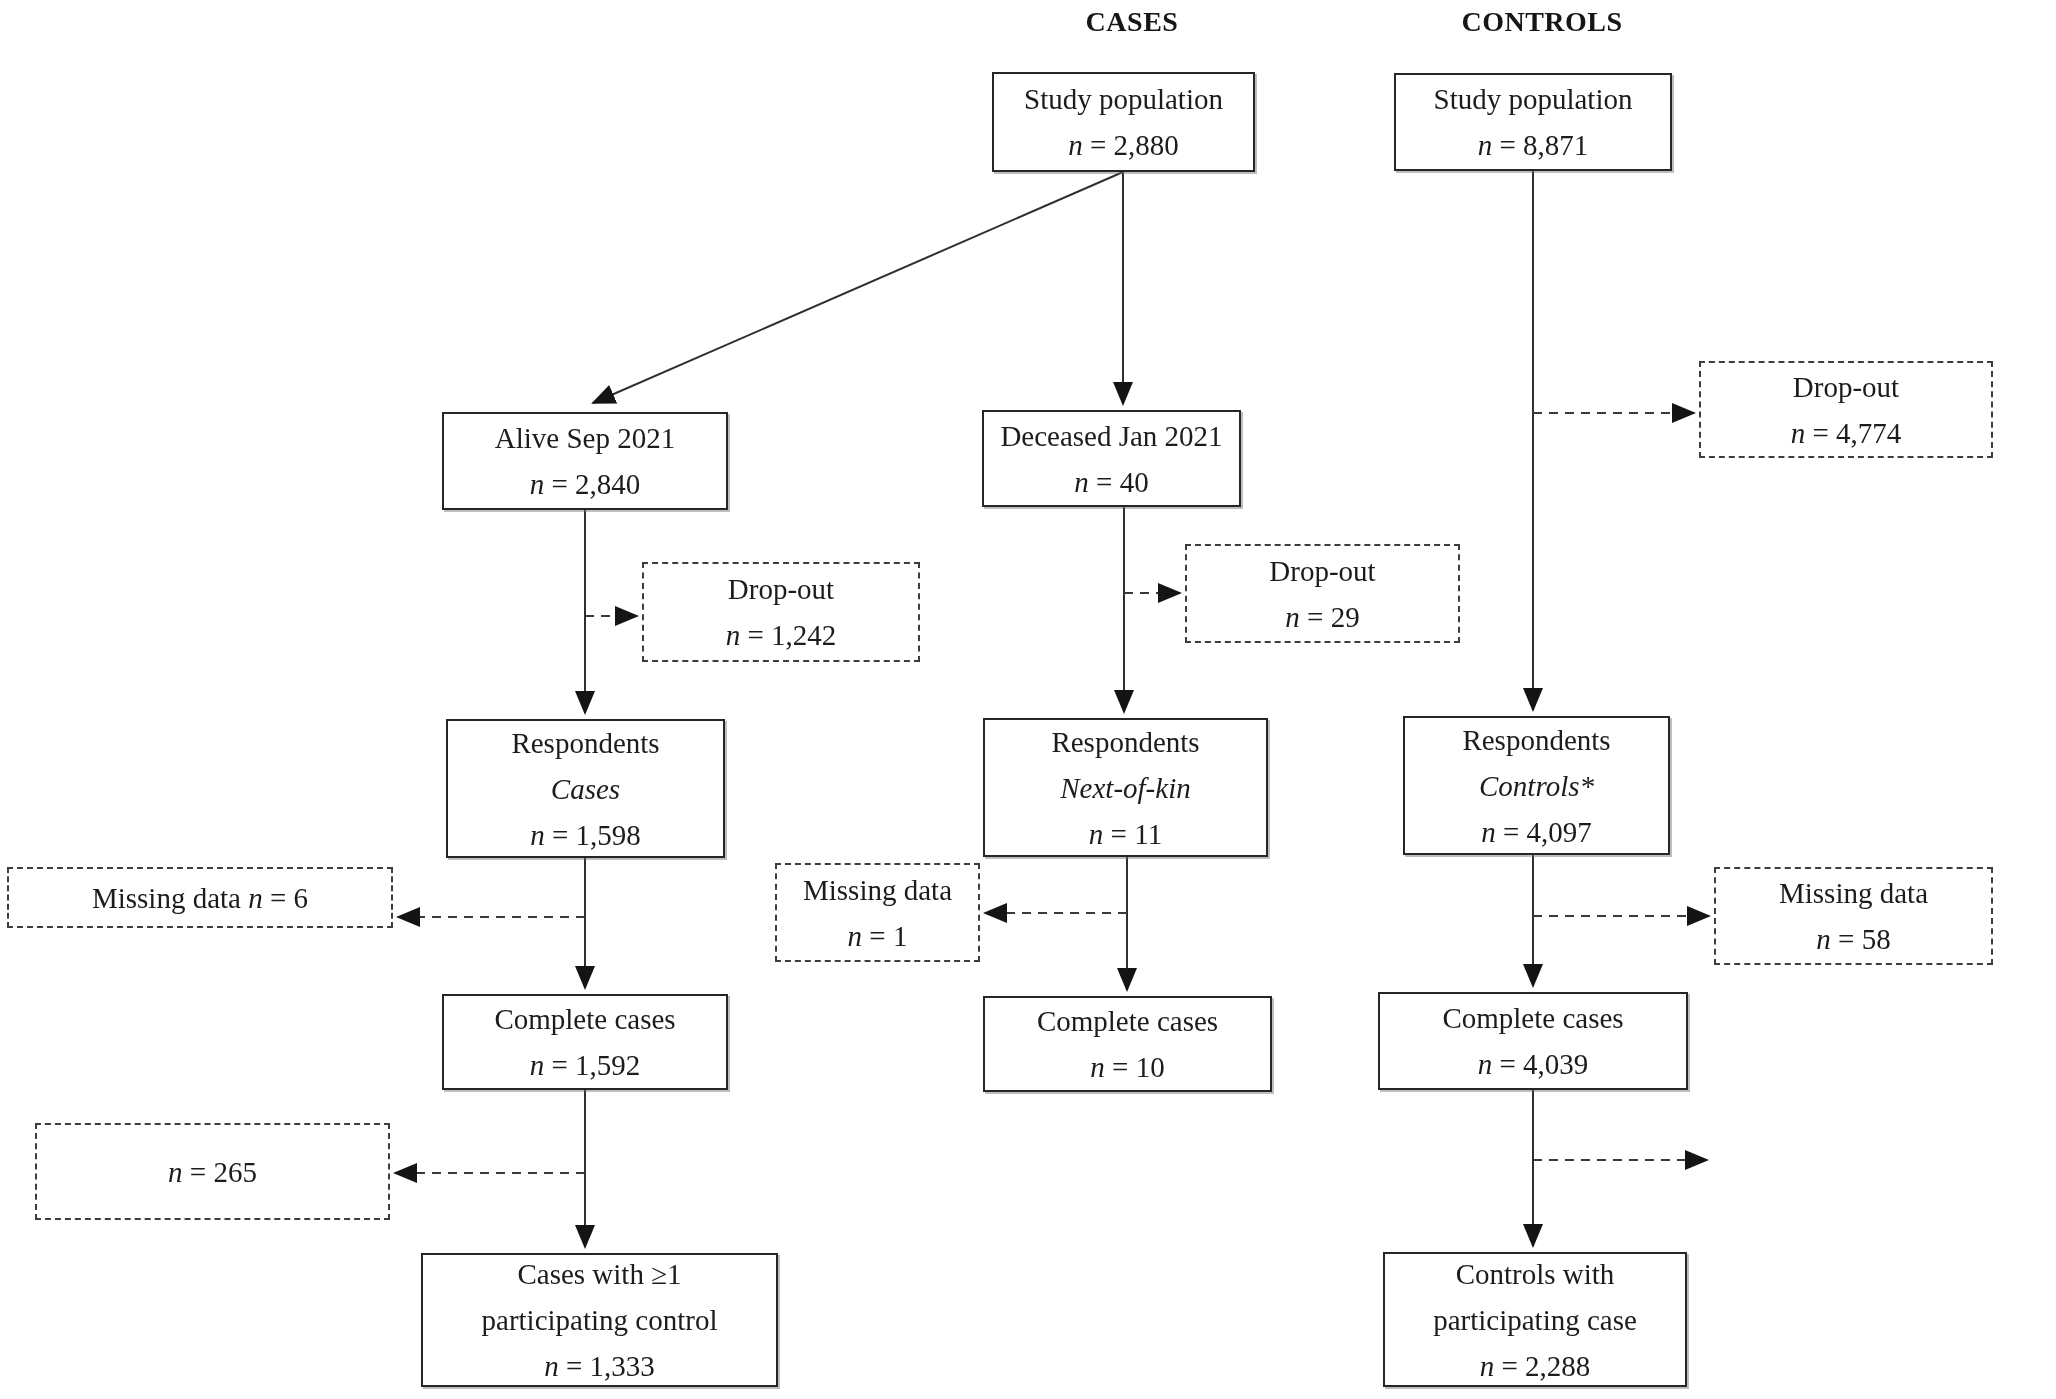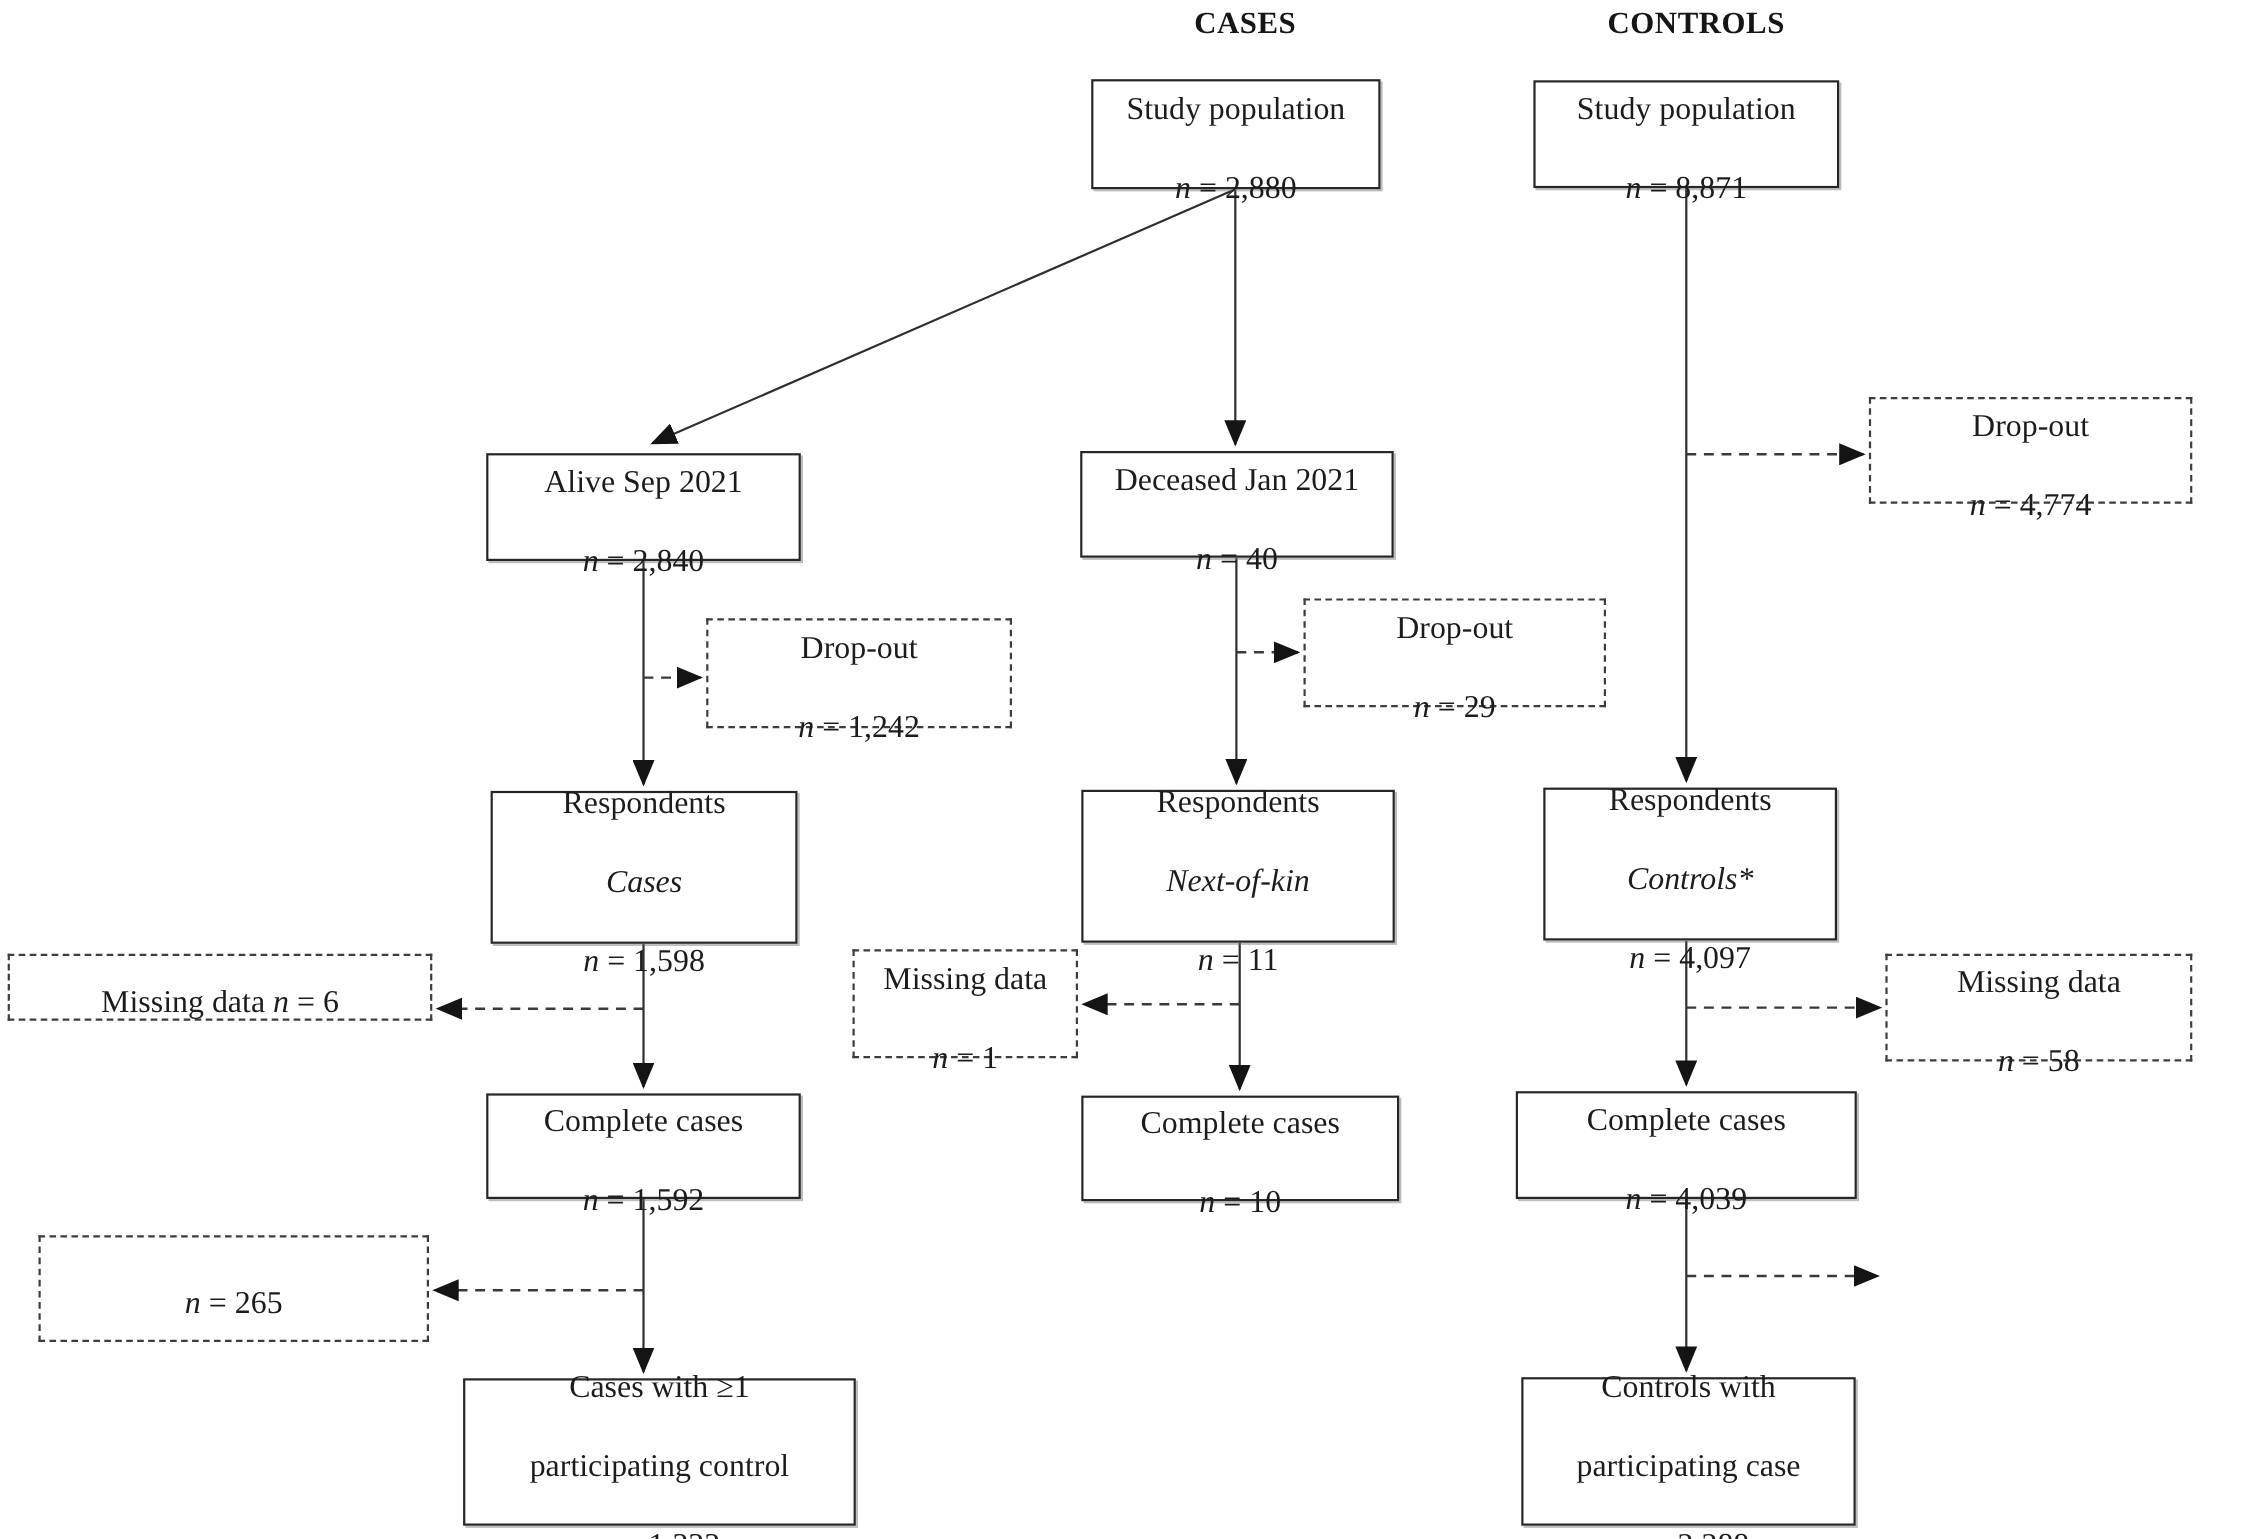--- a/index.html
+++ b/index.html
@@ -38,21 +38,21 @@
   }
   .box.solid {
     border: 2.5px solid #262626;
     box-shadow: 2px 2px 0 rgba(110,110,110,0.45);
     z-index: 3;
   }
   .box.dashed {
     border: 2px dashed #3d3d3d;
     z-index: 3;
   }
-  .bline { display: block; margin-top: 26px; }
+  .bline { display: block; }
   .bline.it { font-style: italic; }
   .bline i { font-style: italic; }
 
   svg.wires { position: absolute; left: 0; top: 0; z-index: 1; }
   .wire  { stroke: #2f2f2f; stroke-width: 2; fill: none; }
   .dwire { stroke: #3a3a3a; stroke-width: 2.2; fill: none; stroke-dasharray: 9 7; }
 </style>
 </head>
 <body>
 
@@ -97,21 +97,21 @@
   <div class="box solid" style="left:1394px; top:73px; width:278px; height:98px;">
     <span class="bline">Study population</span>
     <span class="bline"><i>n</i> = 8,871</span>
   </div>
 
   <div class="box solid" style="left:442px; top:412px; width:286px; height:98px;">
     <span class="bline">Alive Sep 2021</span>
     <span class="bline"><i>n</i> = 2,840</span>
   </div>
 
-  <div class="box solid" style="left:982px; top:410px; width:285px; height:97px;">
+  <div class="box solid" style="left:982px; top:410px; width:259px; height:97px;">
     <span class="bline">Deceased Jan 2021</span>
     <span class="bline"><i>n</i> = 40</span>
   </div>
 
   <div class="box solid" style="left:446px; top:719px; width:279px; height:139px;">
     <span class="bline">Respondents</span>
     <span class="bline it">Cases</span>
     <span class="bline"><i>n</i> = 1,598</span>
   </div>
 

